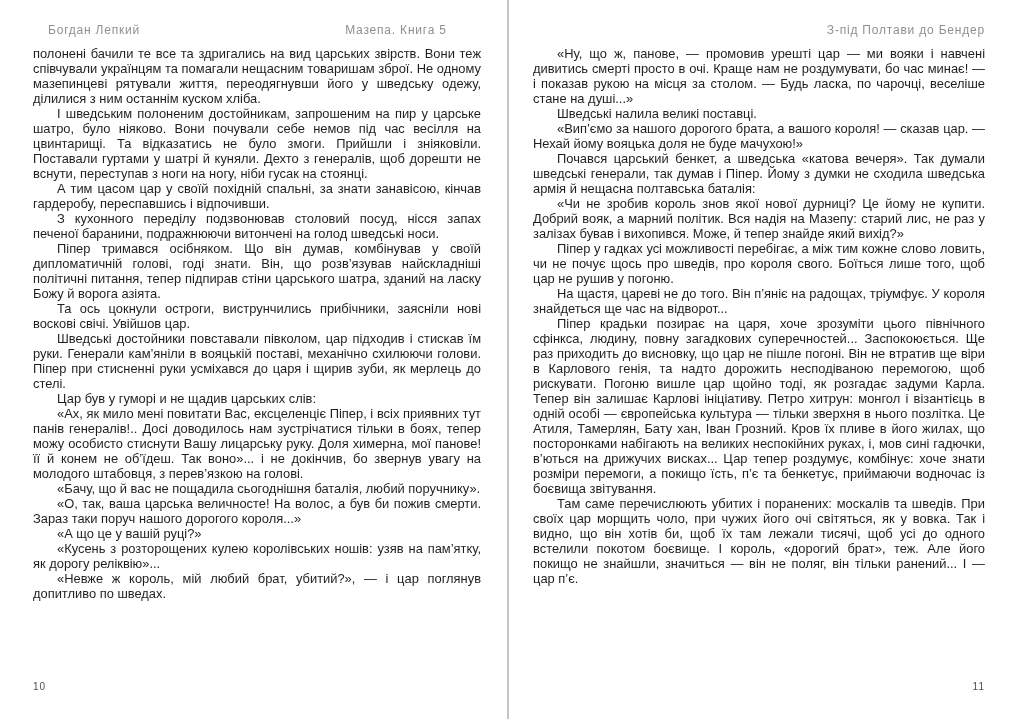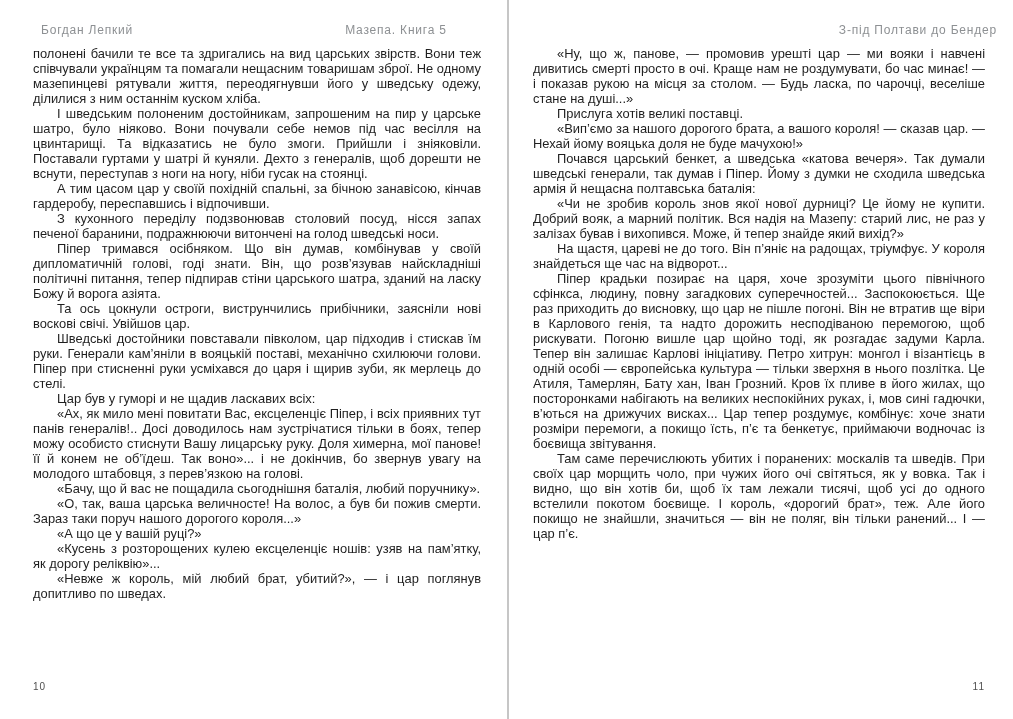--- a/index.html
+++ b/index.html
@@ -21,23 +21,23 @@
     background: var(--divider, #c6c6c6);
   }
   .hdr {
     position: absolute;
     top: 23px;
     font-size: 12px;
     letter-spacing: 0.8px;
     color: var(--header-ink, #8d9093);
     white-space: nowrap;
   }
-  .hdr.author  { left: 41px; }
+  .hdr.author  { left: 48px; }
   .hdr.title   { left: 246px; width: 300px; text-align: center; }
-  .hdr.chapter { right: 16px; }
+  .hdr.chapter { right: 28px; }
   .pagebody {
     position: absolute;
     top: 46px;
     text-align: justify;
     font-size: 12.9px;
     line-height: 15px;
     color: var(--body-ink, #1f1f1f);
   }
   .pagebody.left  { left: 33px;  width: 448px; }
   .pagebody.right { left: 533px; width: 452px; }
@@ -60,40 +60,41 @@
 
   <div class="divider"></div>
 
   <span class="hdr author">Богдан Лепкий</span>
   <span class="hdr title">Мазепа. Книга 5</span>
   <span class="hdr chapter">З-під Полтави до Бендер</span>
 
   <div class="pagebody left" id="left-body">
       <p class="no-indent">полонені бачили те все та здригались на вид царських звірств. Вони теж співчували українцям та помагали нещасним товаришам зброї. Не одному мазепинцеві рятували життя, переодягнувши його у шведську одежу, ділилися з ним останнім куском хліба.</p>
       <p class="">І шведським полоненим достойникам, запрошеним на пир у царське шатро, було ніяково. Вони почували себе немов під час весілля на цвинтарищі. Та відказатись не було змоги. Прийшли і зніяковіли. Поставали гуртами у шатрі й куняли. Дехто з генералів, щоб дорешти не вснути, переступав з ноги на ногу, ніби гусак на стоянці.</p>
-      <p class="">А тим цасом цар у своїй похідній спальні, за бічною занавісою, кінчав гардеробу, переспавшись і відпочивши.</p>
+      <p class="">А тим цасом цар у своїй похідній спальні, за знати занавісою, кінчав гардеробу, переспавшись і відпочивши.</p>
       <p class="">З кухонного переділу подзвонював столовий посуд, нісся запах печеної баранини, подражнюючи витончені на голод шведські носи.</p>
       <p class="">Піпер тримався осібняком. Що він думав, комбінував у своїй дипломатичній голові, годі знати. Він, що розв’язував найскладніші політичні питання, тепер підпирав стіни царського шатра, зданий на ласку Божу й ворога азіята.</p>
       <p class="">Та ось цокнули остроги, виструнчились прибічники, заясніли нові воскові свічі. Увійшов цар.</p>
       <p class="">Шведські достойники повставали півколом, цар підходив і стискав їм руки. Генерали кам’яніли в вояцькій поставі, механічно схилюючи голови. Піпер при стисненні руки усміхався до царя і щирив зуби, як мерлець до стелі.</p>
-      <p class="">Цар був у гуморі и не щадив ласкавих всіх:</p>
+      <p class="">Цар був у гуморі и не щадив царських слів:</p>
       <p class="">«Ах, як мило мені повитати Вас, ексцеленціє Піпер, і всіх приявних тут панів генералів!.. Досі доводилось нам зустрічатися тільки в боях, тепер можу особисто стиснути Вашу лицарську руку. Доля химерна, мої панове! її й конем не об’їдеш. Так воно»... і не докінчив, бо звернув увагу на молодого штабовця, з перев’язкою на голові.</p>
       <p class="">«Бачу, що й вас не пощадила сьогоднішня баталія, любий поручнику».</p>
       <p class="">«О, так, ваша царська величносте! На волос, а був би пожив смерти. Зараз таки поруч нашого дорогого короля...»</p>
       <p class="">«А що це у вашій руці?»</p>
-      <p class="">«Кусень з розторощених кулею ексцеленціє ношів: узяв на пам’ятку, як дорогу реліквію»...</p>
+      <p class="">«Кусень з розторощених кулею королівських ношів: узяв на пам’ятку, як дорогу реліквію»...</p>
       <p class="">«Невже ж король, мій любий брат, убитий?», — і цар поглянув допитливо по шведах.</p>
     </div>
 
   <div class="pagebody right" id="right-body">
       <p class="">«Ну, що ж, панове, — промовив урешті цар — ми вояки і навчені дивитись смерті просто в очі. Краще нам не роздумувати, бо час минає! — і показав рукою на місця за столом. — Будь ласка, по чарочці, веселіше стане на душі...»</p>
-      <p class="">Прислуга хотів великі поставці.</p>
+      <p class="">Шведські налила великі поставці.</p>
       <p class="">«Вип’ємо за нашого дорогого брата, а вашого короля! — сказав цар. — Нехай йому вояцька доля не буде мачухою!»</p>
       <p class="">Почався царський бенкет, а шведська «катова вечеря». Так думали шведські генерали, так думав і Піпер. Йому з думки не сходила шведська армія й нещасна полтавська баталія:</p>
       <p class="">«Чи не зробив король знов якої нової дурниці? Це йому не купити. Добрий вояк, а марний політик. Вся надія на Мазепу: старий лис, не раз у залізах бував і вихопився. Може, й тепер знайде який вихід?»</p>
+      <p class="">Піпер у гадках усі можливості перебігає, а між тим кожне слово ловить, чи не почує щось про шведів, про короля свого. Боїться лише того, щоб цар не рушив у погоню.</p>
       <p class="">На щастя, цареві не до того. Він п’яніє на радощах, тріумфує. У короля знайдеться ще час на відворот...</p>
       <p class="">Піпер крадьки позирає на царя, хоче зрозуміти цього північного сфінкса, людину, повну загадкових суперечностей... Заспокоюється. Ще раз приходить до висновку, що цар не пішле погоні. Він не втратив ще віри в Карлового генія, та надто дорожить несподіваною перемогою, щоб рискувати. Погоню вишле цар щойно тоді, як розгадає задуми Карла. Тепер він залишає Карлові ініціативу. Петро хитрун: монгол і візантієць в одній особі — європейська культура — тільки зверхня в нього позлітка. Це Атиля, Тамерлян, Бату хан, Іван Грозний. Кров їх пливе в його жилах, що посторонками набігають на великих неспокійних руках, і, мов сині гадючки, в’ються на дрижучих висках... Цар тепер роздумує, комбінує: хоче знати розміри перемоги, а покищо їсть, п’є та бенкетує, приймаючи водночас із боєвища звітування.</p>
       <p class="">Там саме перечислюють убитих і поранених: москалів та шведів. При своїх цар морщить чоло, при чужих його очі світяться, як у вовка. Так і видно, що він хотів би, щоб їх там лежали тисячі, щоб усі до одного встелили покотом боєвище. І король, «дорогий брат», теж. Але його покищо не знайшли, значиться — він не поляг, він тільки ранений... І — цар п’є.</p>
     </div>
 
   <div class="pagenum left">10</div>
 
   <div class="pagenum right">11</div>
 
 </div>

